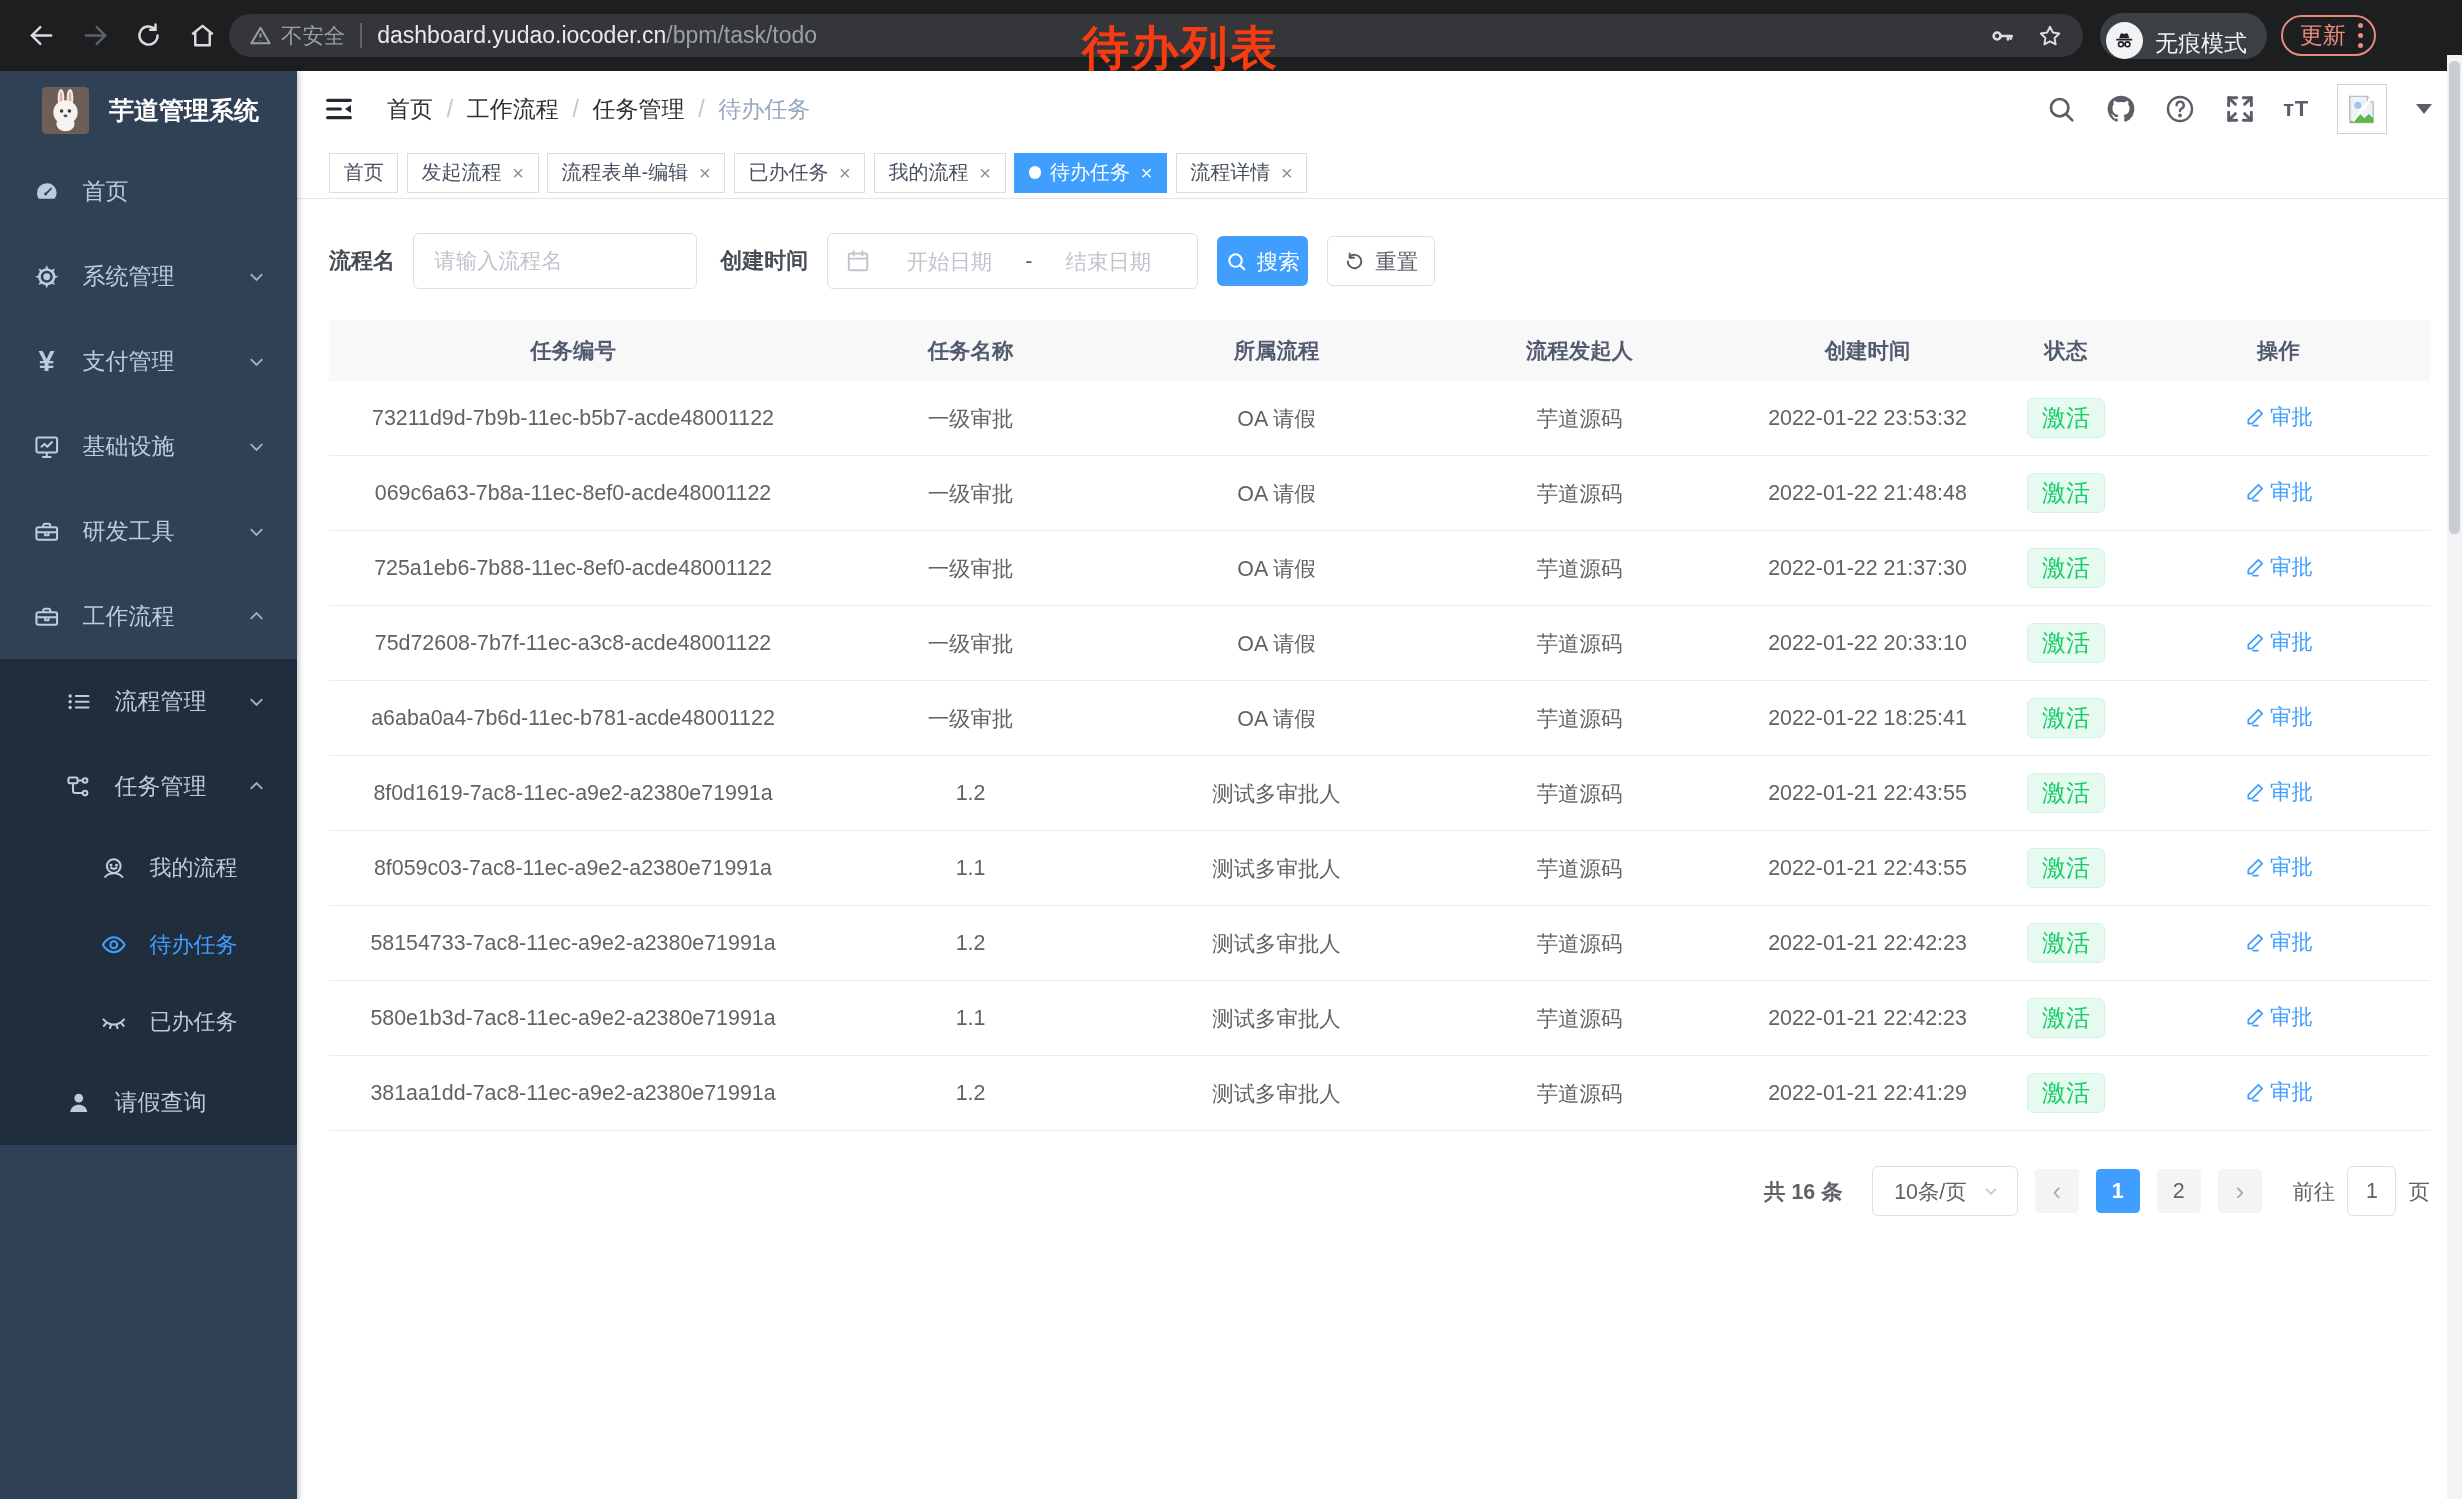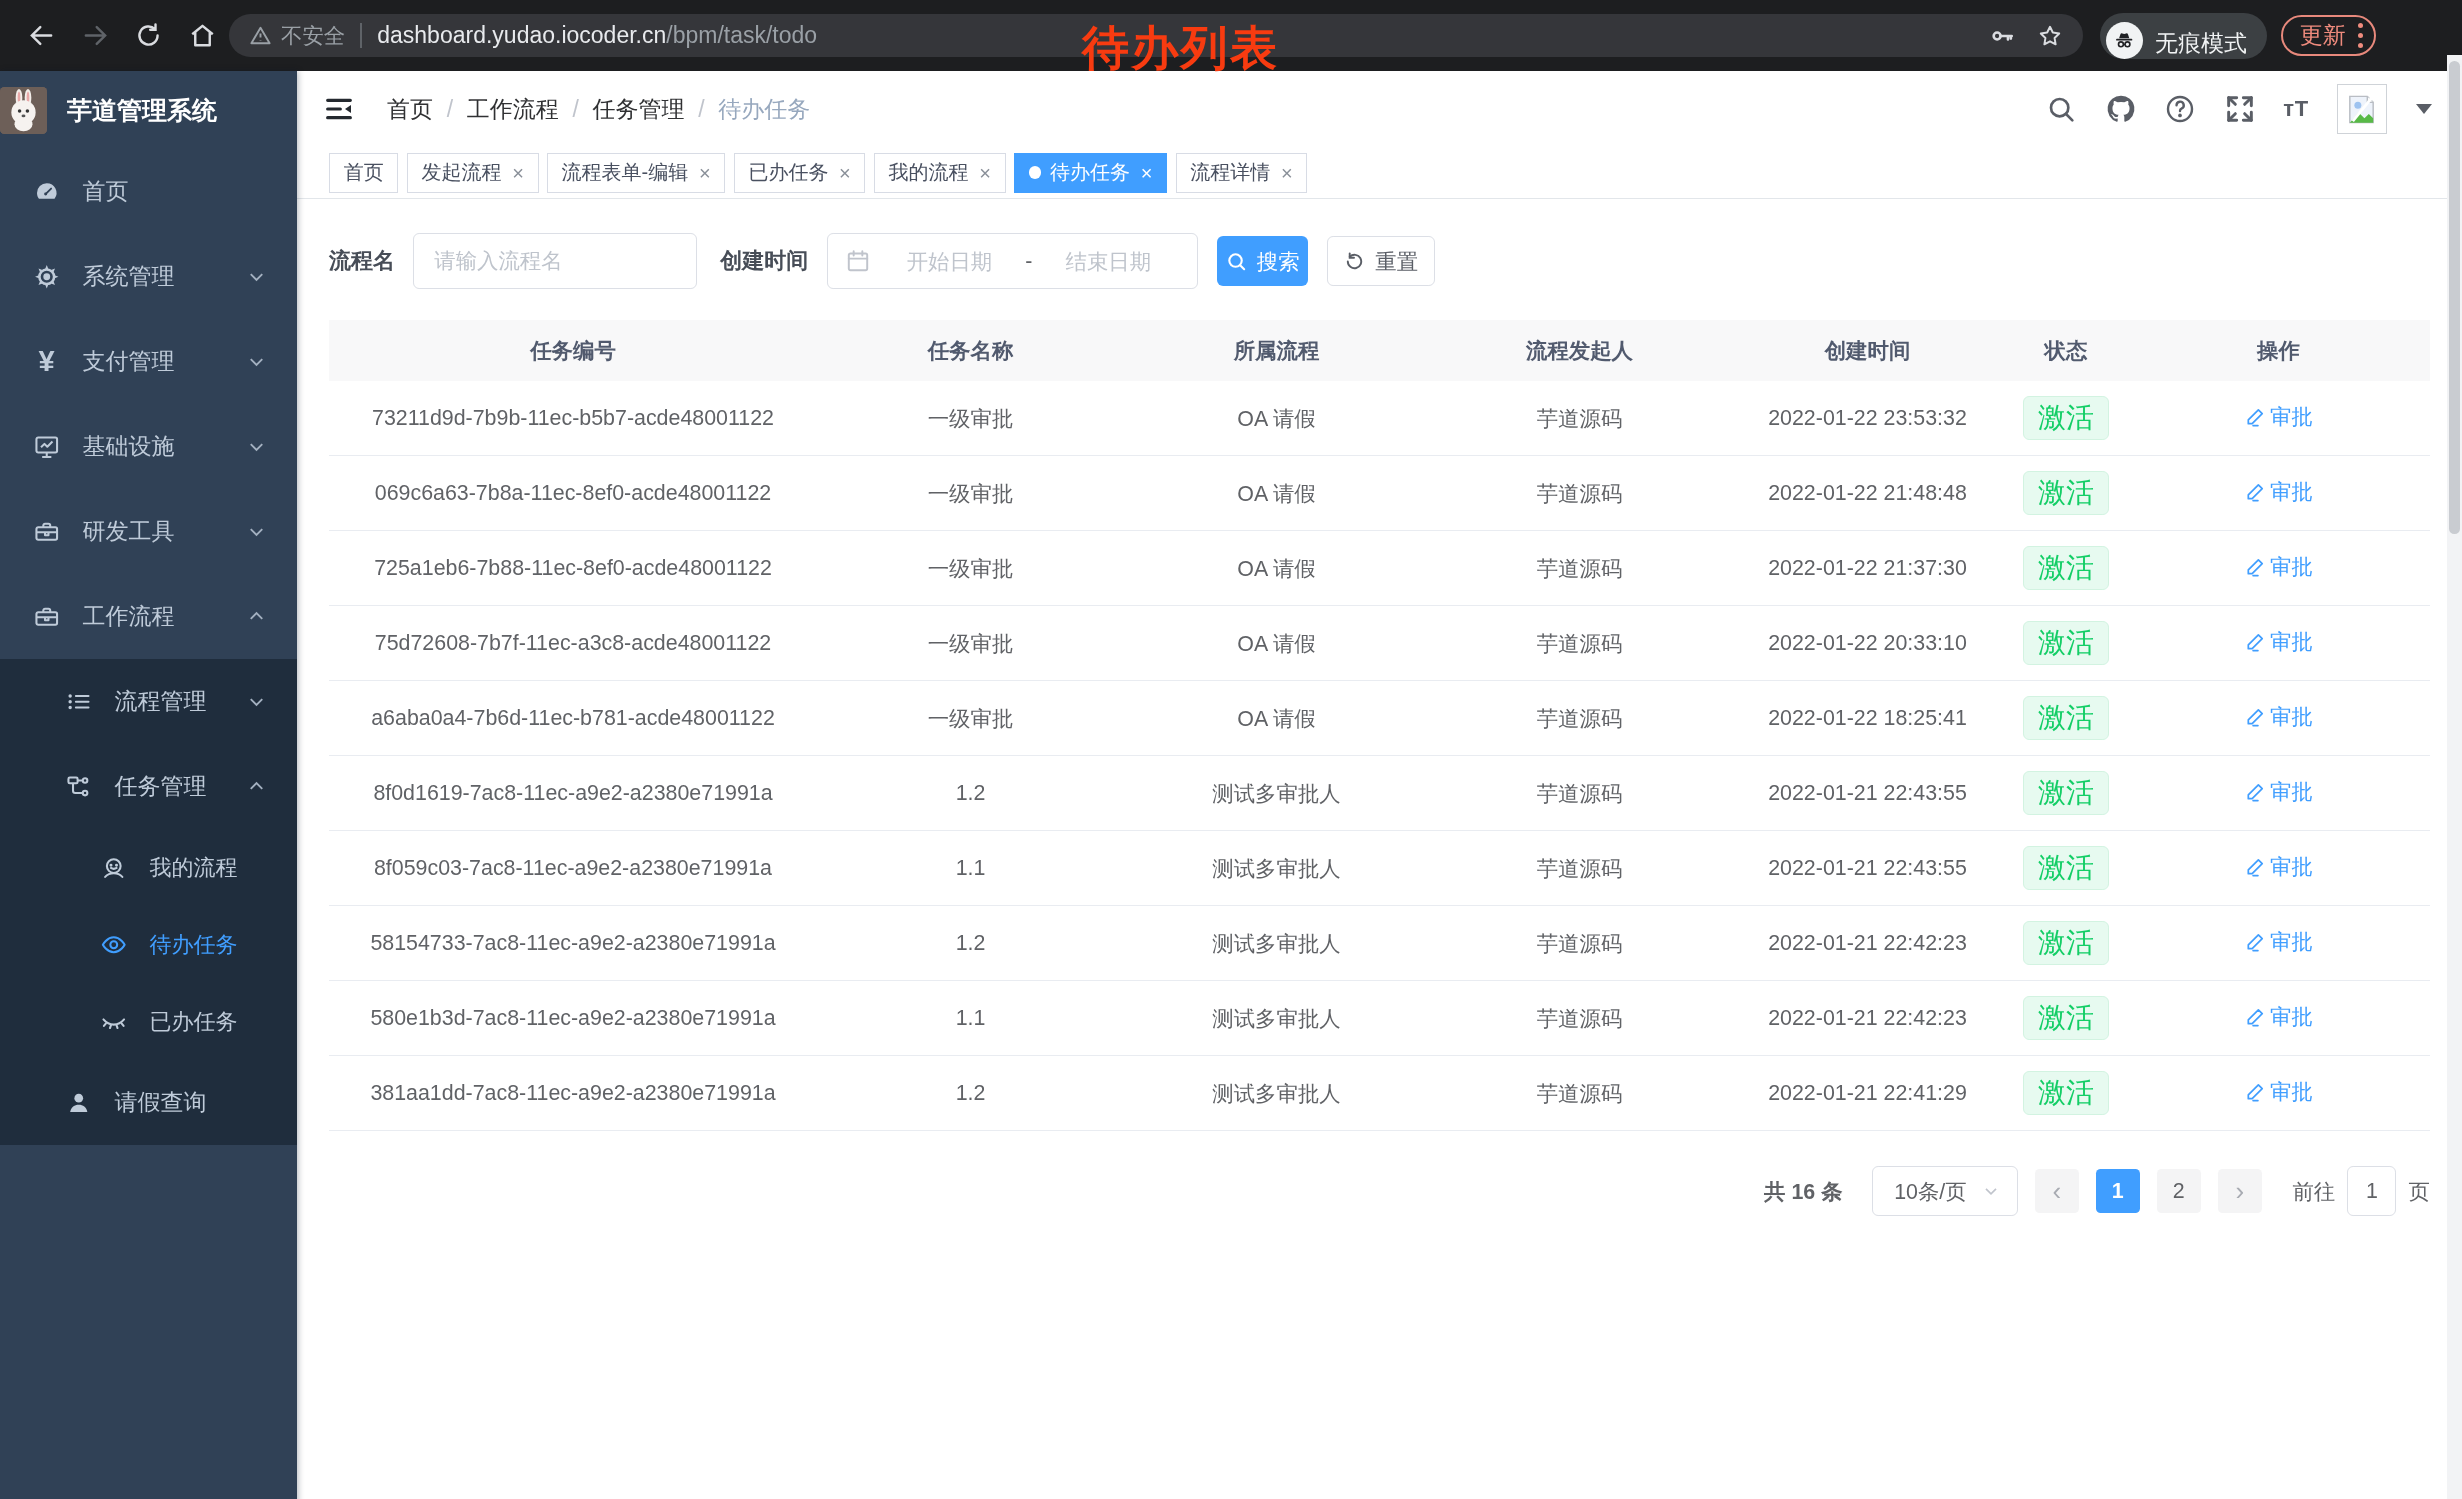--- a/index.html
+++ b/index.html
@@ -31,21 +31,21 @@
   .vdots { display:flex; flex-direction:column; gap:4.6px; }
   .vdots i { width:5.3px; height:5.3px; border-radius:50%; background:#ef8b7d; }
 
   .annotation { position:absolute; left:1082px; top:17px; z-index:50; font-size:47px; font-weight:700;
     color:#f83b10; letter-spacing:2.3px; white-space:nowrap; }
 
   
   .app { display:flex; height:1445px; }
   .sidebar { width:297px; flex:0 0 297px; background:#304156; color:#bfcbd9; position:relative; z-index:5;
     box-shadow:1.5px 0 6.1px rgba(0,21,41,.3); }
-  .logo-row { height:78px; display:flex; align-items:center; gap:20px; }
+  .logo-row { height:78px; display:flex; align-items:center; padding-left:42px; gap:20px; }
   .logo-img { width:47px; height:47px; border-radius:4.6px; overflow:hidden; background:#6d5f58; flex:0 0 auto; }
   .logo-img svg { width:100%; height:100%; }
   .logo-title { color:#fff; font-size:25px; font-weight:700; white-space:nowrap; }
 
   .menu-item { position:relative; display:flex; align-items:center; height:85px; cursor:pointer; font-size:23px; color:#bfcbd9; }
   .menu-item.lv1 { padding-left:32px; }
   .menu-item.lv2 { padding-left:64px; }
   .menu-item.lv3 { padding-left:99px; height:77px; font-size:22px; }
   .mi-icon { width:29px; height:29px; margin-right:21.4px; flex:0 0 auto; display:flex; align-items:center; justify-content:center; }
   .mi-icon svg { width:27.5px; height:27.5px; }
@@ -100,21 +100,21 @@
   .btn-primary { background:#409eff; color:#fff; width:91px; margin-right:19px; }
   .btn-plain { background:#fff; color:#5a5e66; border-color:#dcdfe6; width:108px; }
 
   
   .table { margin-top:31px; width:100%; font-size:21.4px; color:#606266; }
   .thead, .tr { display:grid; grid-template-columns:488px 307px 305px 301px 275px 122px 1fr; align-items:center; }
   .thead { height:61px; background:#f8f8f9; color:#515a6e; font-weight:700; }
   .tr { height:75px; border-bottom:1.5px solid #e9ecf1; background:#fff; }
   .td, .th { text-align:center; padding:0 6.1px; overflow:hidden; white-space:nowrap; }
   .badge { display:inline-block; background:#e7faf0; color:#13ce66; border:1.5px solid #d2f3e1;
-    border-radius:6.1px; font-size:28px; padding:6.1px 13.7px; line-height:1.1; }
+    border-radius:6.1px; font-size:24px; padding:6.1px 13.7px; line-height:1.1; }
   .act-link { color:#409eff; display:inline-flex; align-items:center; gap:3px; cursor:pointer; }
   .act-link svg { width:23px; height:23px; }
 
   
   .pagination { margin-top:35px; display:flex; align-items:center; justify-content:flex-end; gap:17px;
     font-size:21.4px; color:#606266; padding-bottom:46px; }
   .pg-total { margin-right:12.2px; white-space:nowrap;font-weight:bold; }
   .pg-size { width:146px; height:50px; border:1.5px solid #dcdfe6; border-radius:6.1px; display:flex; align-items:center;
     justify-content:space-between; padding:0 15.3px 0 21.4px; color:#606266; }
   .pg-size .chev { width:20px; height:20px; color:#c0c4cc; }

